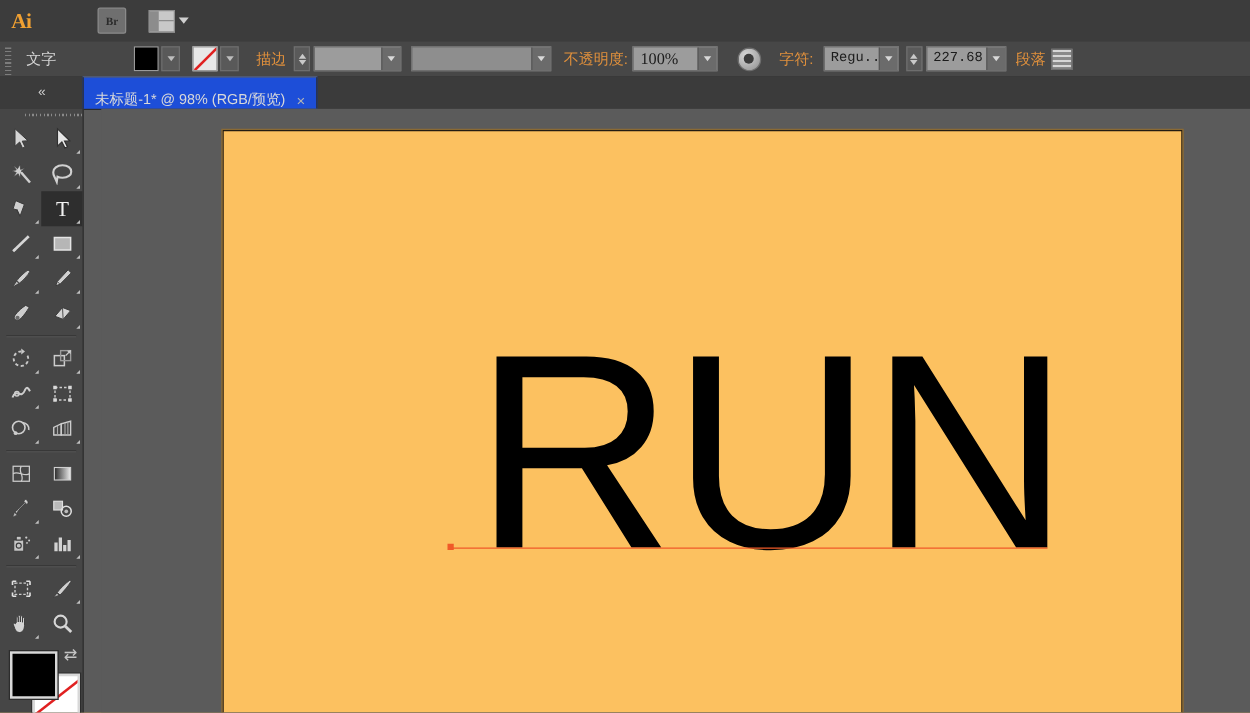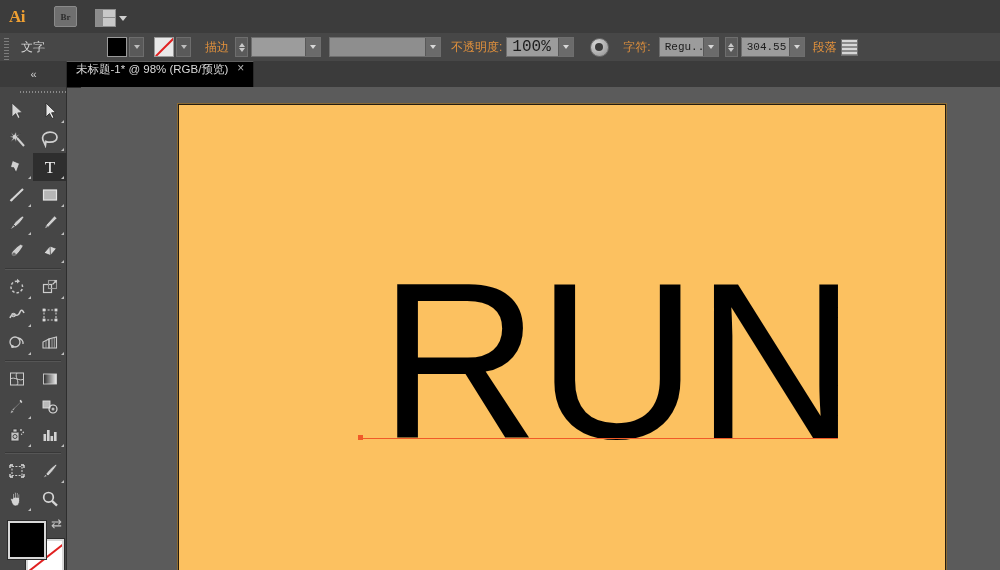--- a/index.html
+++ b/index.html
@@ -24,21 +24,21 @@
     display: flex; align-items: center; justify-content: center;
     color: #f0a032; font-size: 17px; font-weight: bold;
     font-family: "Liberation Serif", serif;
     letter-spacing: -0.5px;
   }
   .menu-items { display: flex; align-items: center; margin-left: 10px; }
   .menu-item {
     color: #d2d2d2; font-size: 12.5px; padding: 4px 9px;
     white-space: nowrap; cursor: default;
   }
-  .menubar-right { display: flex; align-items: flex-end; margin-left: 8px; padding-left: 12px; }
+  .menubar-right { display: flex; align-items: center; margin-left: 32px; padding-left: 12px; }
   .br-btn {
     width: 21px; height: 19px; background: #6f6f6f;
     border: 1px solid #8a8a8a; border-radius: 2px;
     color: #2b2b2b; font-size: 9px; font-weight: bold;
     display: flex; align-items: center; justify-content: center;
     font-family: "Liberation Serif", serif;
   }
   .ws-btn {
     margin-left: 18px; display: flex; align-items: center; gap: 3px;
   }
@@ -128,21 +128,21 @@
     display: flex; align-items: center; justify-content: center;
   }
   .combo .cbtn i {
     width: 0; height: 0;
     border-left: 3px solid transparent; border-right: 3px solid transparent;
     border-top: 4px solid #d8d8d8;
   }
   .combo.dark { background: #8e8e8e; }
   .combo.empty .txt { color: transparent; }
   .opacity-box { width: 66px; }
-  .opacity-box .txt { font-size: 16px; }
+  .opacity-box .txt { font-size: 13px; font-family: Liberation Serif, serif; }
   .circle-btn {
     width: 17px; height: 17px; border-radius: 50%;
     background: radial-gradient(circle at 35% 32%, #d8d8d8, #8e8e8e);
     border: 1px solid #6e6e6e; position: relative;
   }
   .circle-btn:after {
     content: ""; position: absolute; left: 4px; top: 4px;
     width: 8px; height: 8px; border-radius: 50%;
     background: #3c3c3c;
   }
@@ -159,24 +159,24 @@
     position: absolute; left: 0; top: 61px; width: 1000px; height: 26px;
     background: #3b3b3b; border-bottom: 1px solid #2b2b2b;
     display: flex; align-items: flex-end;
   }
   .collapse-btn {
     width: 66px; height: 26px; background: #3b3b3b;
     display: flex; align-items: center; justify-content: center;
     color: #cfcfcf; font-size: 11px; letter-spacing: -1px;
   }
   .doc-tab {
-    height: 25px; background: #000000;
+    height: 25px; background: #1d4ed8;
     border-left: 1px solid #2b2b2b; border-right: 1px solid #2b2b2b;
     border-top: 1px solid #5f5f5f;
-    display: flex; align-items: flex-start; padding: 0 9px; gap: 9px;
+    display: flex; align-items: flex-end; padding: 0 9px; gap: 9px;
   }
   .doc-tab .title { color: #d9d9d9; font-size: 11.5px; white-space: nowrap; }
   .doc-tab .close { color: #b4b4b4; font-size: 12px; line-height: 1; }
 
   
   .toolpanel {
     position: absolute; left: 0; top: 87px; width: 66px; height: 483px;
     background: #464646; border-right: 1px solid #2e2e2e;
   }
   .tool-grip {
@@ -320,21 +320,21 @@
       <span class="txt">Regu..</span>
       <span class="cbtn">
           <i></i>
         </span>
     </div>
     <div class="stepper">
         <i class="up"></i>
         <i class="dn"></i>
       </div>
     <div class="combo" style="width:62px;margin-left:3px">
-      <span class="txt">304.55</span>
+      <span class="txt">227.68</span>
       <span class="cbtn">
           <i></i>
         </span>
     </div>
     <div class="ctl-label orange" style="margin-left:8px">段落</div>
     <div class="align-icon"></div>
   </div>
 
   <div class="tabbar">
     <div class="collapse-btn">«</div>

